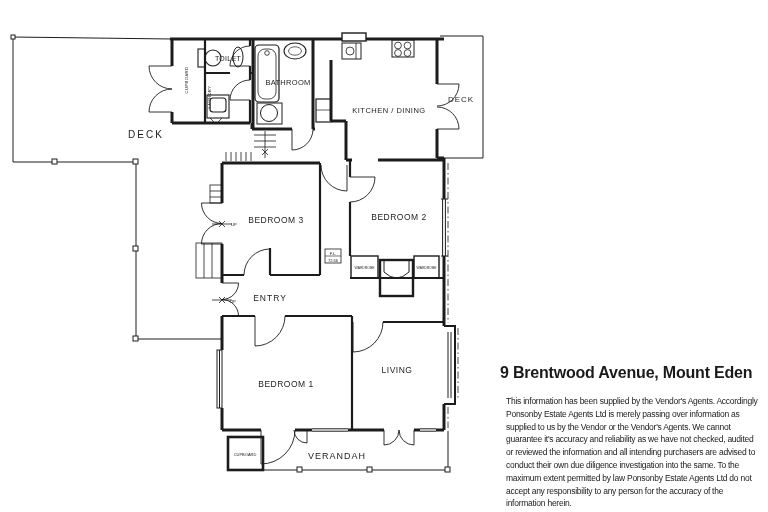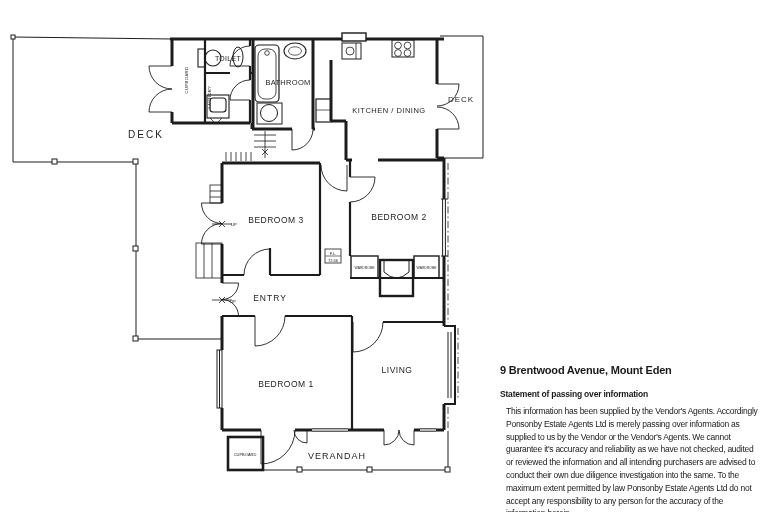--- a/index.html
+++ b/index.html
@@ -11,21 +11,21 @@
     overflow:hidden;
     color:#1c1c1c;
   }
   .page{position:relative;width:768px;height:512px;background:#fff;}
   .plan-svg{position:absolute;left:0;top:0;width:768px;height:512px;}
   .info-block{
     position:absolute;left:500px;top:364px;width:268px;
     color:#1a1a1a;
   }
   .info-title{
-    font-size:11px;font-weight:bold;margin:0 0 13px 0;letter-spacing:-0.2px;
+    font-size:16px;font-weight:bold;margin:0 0 13px 0;letter-spacing:-0.2px;
   }
   .info-heading{
     font-size:8.5px;font-weight:bold;margin:0 0 1px 0;letter-spacing:-0.2px;
   }
   .info-body{
     font-size:8.5px;line-height:12.8px;margin:6px;letter-spacing:-0.25px;
   }
   svg text{fill:#1c1c1c;}
   .rm{font-family:"Liberation Sans",sans-serif;}
 </style>
@@ -232,17 +232,16 @@
     <text x="426.5" y="269" font-size="3.4">WARDROBE</text>
     <text x="234" y="226" font-size="4.2">UP</text>
     <text x="233" y="303" font-size="4.2">UP</text>
     <text x="333" y="254.5" font-size="4">F.L.</text>
     <text x="333" y="261.5" font-size="4">72.66</text>
   </g>
 </svg>
 
   <div class="info-block">
     <p class="info-title">9 Brentwood Avenue, Mount Eden</p>
-    <p class="info-heading">Statement of passing over information</p>
     <p class="info-body">This information has been supplied by the Vendor's Agents. Accordingly Ponsonby Estate Agents Ltd is merely passing over information as supplied to us by the Vendor or the Vendor's Agents. We cannot guarantee it's accuracy and reliability as we have not checked, audited or reviewed the information and all intending purchasers are advised to conduct their own due diligence investigation into the same. To the maximum extent permitted by law Ponsonby Estate Agents Ltd do not accept any responsibility to any person for the accuracy of the information herein.</p>
   </div>
 
 </div>
 
 </body></html>

